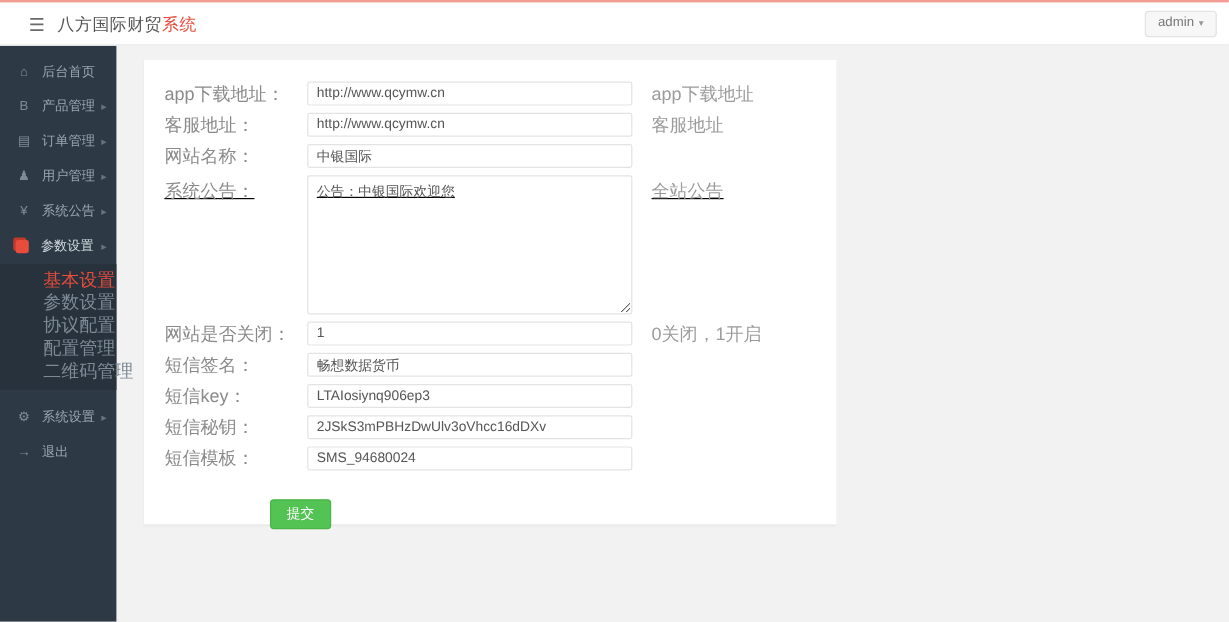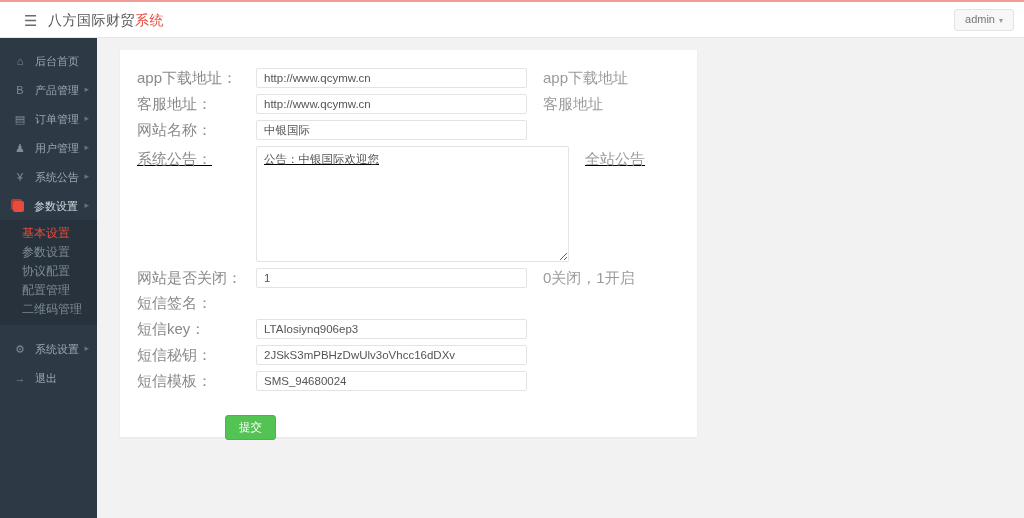--- a/index.html
+++ b/index.html
@@ -23,36 +23,36 @@
   .nav-item { position:relative; height:29px; line-height:29px; padding-left:13px;
     font-size:11px; color:#9aa7b0; cursor:pointer; white-space:nowrap; }
   .nav-icon { display:inline-block; width:14px; margin-right:5px; font-size:11px;
     color:#7e8c96; text-align:center; vertical-align:middle; }
   .nav-label { vertical-align:middle; }
   .nav-chevron { position:absolute; right:8px; top:0; font-size:9px; color:#65737e; }
   .nav-item.active { color:#d3dadf; }
   .param-icon { width:11px; height:11px; background:#e74c3c; border-radius:2px;
     display:inline-block; margin-right:7px; vertical-align:middle; box-shadow:-2px -2px 0 0 #c0392b; }
   .submenu { background:#28323d; padding:4px 0 6px 0; }
-  .sub-item { height:19px; line-height:19px; padding-left:22px; font-size:12px;
+  .sub-item { height:19px; line-height:19px; padding-left:36px; font-size:15px;
     color:#7d8a94; cursor:pointer; white-space:nowrap; }
   .sub-item.active { color:#e74c3c; }
   .gap-top { margin-top:9px; }
 
   
   .card { position:absolute; left:120px; top:50px; width:577px; height:387px;
     background:#fff; box-shadow:0 1px 2px rgba(0,0,0,.05); padding-top:18px; }
   .frow { display:flex; align-items:center; margin-bottom:6px; }
   .frow.top { align-items:flex-start;text-decoration:underline; }
   .flabel { width:136px; padding-left:17px; font-size:15px; color:#8a8a8a; flex:none; }
   .frow.top .flabel { margin-top:4px; }
   .finput { width:271px; height:20px; padding:3px 7px; border:1px solid #e3e3e3;
     border-radius:2px; font-size:11.5px; color:#555; outline:none; flex:none;
     font-family:"Liberation Sans","DejaVu Sans",sans-serif; }
-  .ftextarea { width:313px; height:116px; padding:5px 7px; border:1px solid #e3e3e3;
+  .ftextarea { width:271px; height:116px; padding:5px 7px; border:1px solid #e3e3e3;
     border-radius:2px; font-size:11.5px; color:#555; outline:none; resize:vertical;
     flex:none; font-family:"Liberation Sans","DejaVu Sans",sans-serif; }
   .fhint { margin-left:16px; font-size:15px; color:#9b9b9b; white-space:nowrap; }
   .frow.top .fhint { margin-top:4px; }
   .submit-row { margin-top:24px; padding-left:105px; }
   .submit-btn { display:inline-block; padding:4px 13px; background:#53c353;
     border:1px solid #49b549; border-radius:3px; color:#fff; font-size:11.5px; cursor:pointer; }
 </style>
 </head>
 <body>
@@ -148,20 +148,21 @@
   </div>
 
   <div class="frow">
     <span class="flabel">网站是否关闭：</span>
     <input class="finput" type="text" value="1" style="">
     <span class="fhint">0关闭，1开启</span>
   </div>
 
   <div class="frow">
     <span class="flabel">短信签名：</span>
+    <input class="finput" type="text" value="畅想数据货币" style="">
     <span class="fhint"></span>
   </div>
 
   <div class="frow">
     <span class="flabel">短信key：</span>
     <input class="finput" type="text" value="LTAIosiynq906ep3" style="">
     <span class="fhint"></span>
   </div>
 
   <div class="frow">

